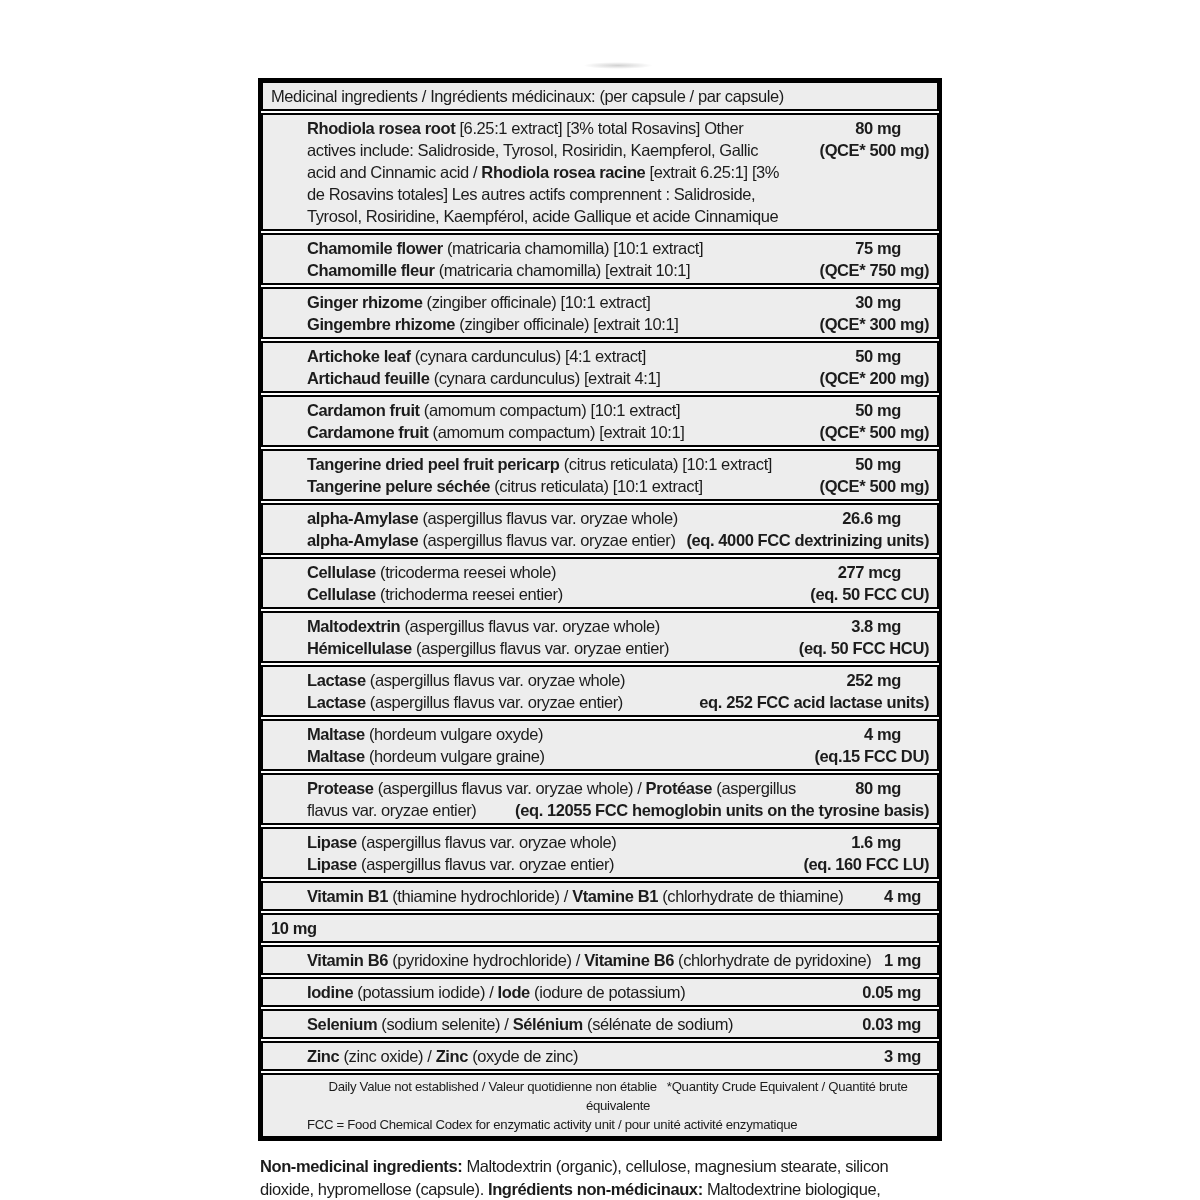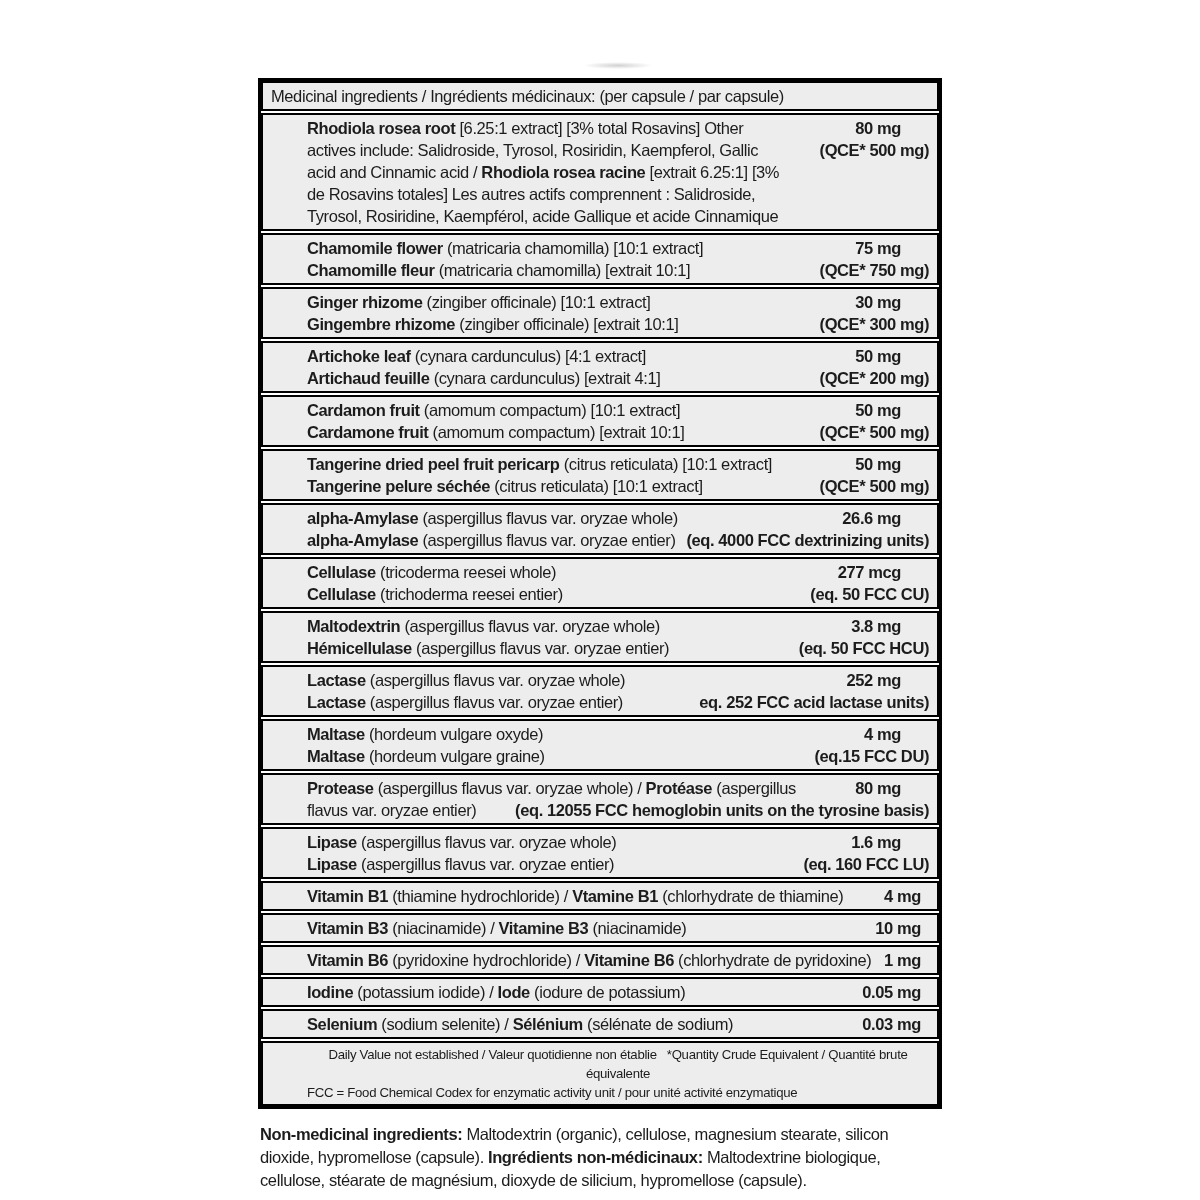--- a/index.html
+++ b/index.html
@@ -190,21 +190,20 @@
           </div>
         </div>
         <div class="row">
           <div class="line">
             <span class="left"><b>Vitamin B1</b><span> (thiamine hydrochloride) / </span><b>Vtamine B1</b><span> (chlorhydrate de thiamine)</span></span>
             <span class="amt pad-sm">4 mg</span>
           </div>
         </div>
         <div class="row">
           <div class="line">
-            <span class="left"><b>Vitamin B3</b><span> (niacinamide) / </span><b>Vitamine B3</b><span> (niacinamide)</span></span>
             <span class="amt pad-sm">10 mg</span>
           </div>
         </div>
         <div class="row">
           <div class="line">
             <span class="left"><b>Vitamin B6</b><span> (pyridoxine hydrochloride) / </span><b>Vitamine B6</b><span> (chlorhydrate de pyridoxine)</span></span>
             <span class="amt pad-sm">1 mg</span>
           </div>
         </div>
         <div class="row">
@@ -212,20 +211,26 @@
             <span class="left"><b>Iodine</b><span> (potassium iodide) / </span><b>Iode</b><span> (iodure de potassium)</span></span>
             <span class="amt pad-sm">0.05 mg</span>
           </div>
         </div>
         <div class="row">
           <div class="line">
             <span class="left"><b>Selenium</b><span> (sodium selenite) / </span><b>Sélénium</b><span> (sélénate de sodium)</span></span>
             <span class="amt pad-sm">0.03 mg</span>
           </div>
         </div>
+        <div class="row">
+          <div class="line">
+            <span class="left"><b>Zinc</b><span> (zinc oxide) / </span><b>Zinc</b><span> (oxyde de zinc)</span></span>
+            <span class="amt pad-sm">3 mg</span>
+          </div>
+        </div>
         <div class="row small">
           <div class="line">
             <span class="left"><span>Daily Value not established / Valeur quotidienne non établie &nbsp;&nbsp;*Quantity Crude Equivalent / Quantité brute équivalente</span></span>
           </div>
           <div class="line">
             <span class="left"><span>FCC = Food Chemical Codex for enzymatic activity unit / pour unité activité enzymatique</span></span>
           </div>
         </div>
       </div>
   </div>

